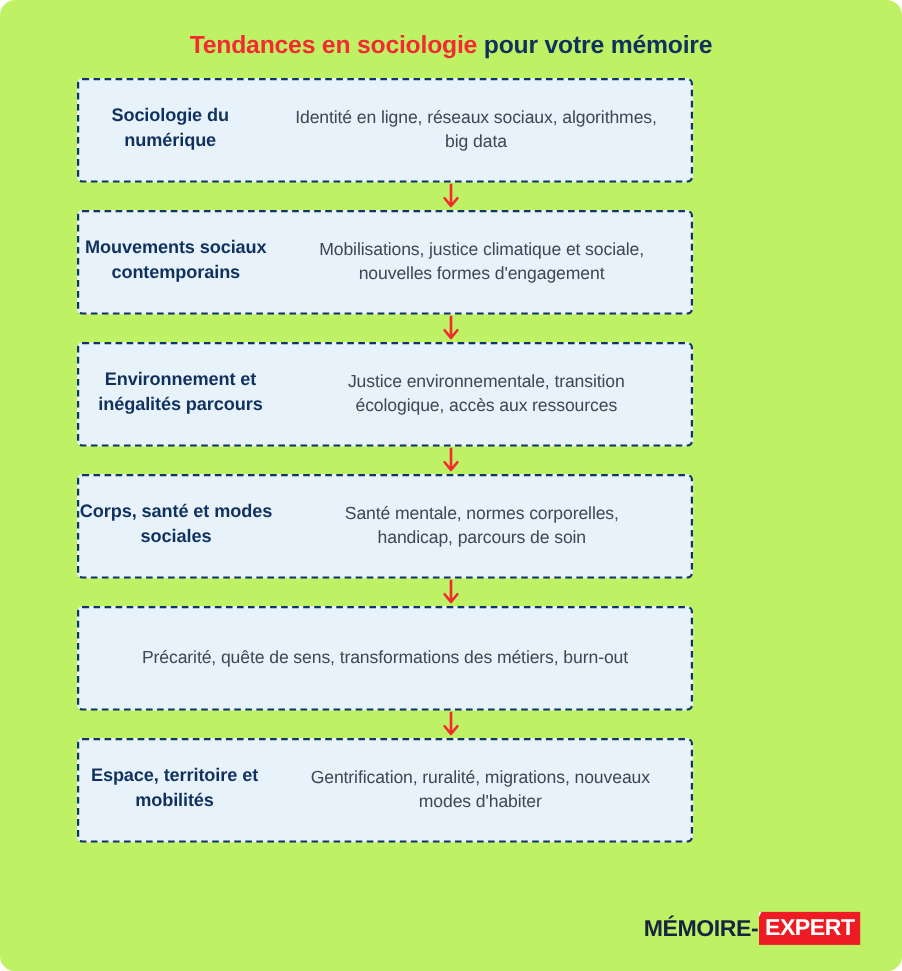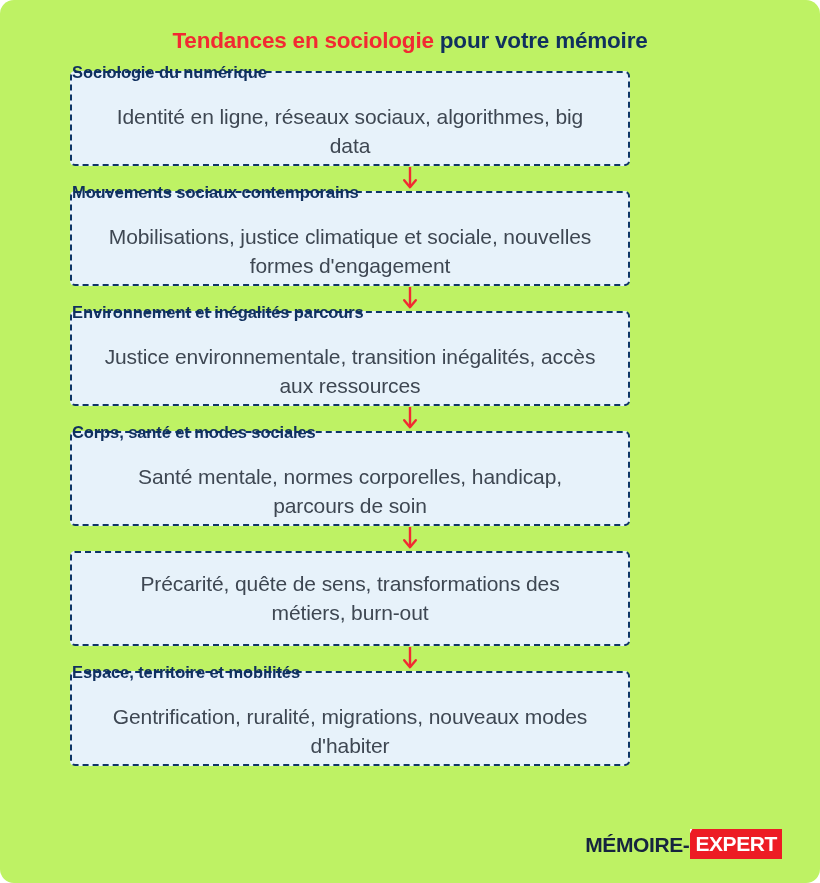--- a/index.html
+++ b/index.html
@@ -51,37 +51,37 @@
   }
 
   .flow-step {
     box-sizing: border-box;
     width: 560px;
     height: 95px;
     background: #e7f2fa;
     border: 2px dashed #0e3566;
     border-radius: 5px;
     display: flex;
-    flex-direction: column;
-    align-items: flex-start;
+    flex-direction: row;
+    align-items: center;
     justify-content: center;
     text-align: center;
   }
 
   .step-title {
     color: #10305e;
     font-size: 16.5px;
     font-weight: bold;
     line-height: 1.35;
     margin: 0 0 4px 0;
     letter-spacing: -0.1px;
   }
   .step-desc {
     color: #3e4752;
-    font-size: 21px;
+    font-size: 16px;
     font-weight: normal;
     line-height: 1.35;
     margin: 16px;
     letter-spacing: -0.1px;
     padding: 0 14px;
   }
 
   
   .flow-arrow {
     height: 25px;
@@ -159,21 +159,21 @@
         <p class="step-desc">Mobilisations, justice climatique et sociale, nouvelles formes d'engagement</p>
       </li>
       <li class="flow-arrow">
         <svg width="16" height="25" viewBox="0 0 16 25" aria-hidden="true">
           <path d="M8 1 L8 20" stroke="#f22a32" stroke-width="2.4" fill="none" stroke-linecap="butt"></path>
           <path d="M2.2 14.2 L8 21.2 L13.8 14.2" stroke="#f22a32" stroke-width="2.4" fill="none" stroke-linecap="round" stroke-linejoin="round"></path>
         </svg>
       </li>
       <li class="flow-step">
         <p class="step-title">Environnement et inégalités parcours</p>
-        <p class="step-desc">Justice environnementale, transition inégalités, accès aux ressources</p>
+        <p class="step-desc">Justice environnementale, transition écologique, accès aux ressources</p>
       </li>
       <li class="flow-arrow">
         <svg width="16" height="25" viewBox="0 0 16 25" aria-hidden="true">
           <path d="M8 1 L8 20" stroke="#f22a32" stroke-width="2.4" fill="none" stroke-linecap="butt"></path>
           <path d="M2.2 14.2 L8 21.2 L13.8 14.2" stroke="#f22a32" stroke-width="2.4" fill="none" stroke-linecap="round" stroke-linejoin="round"></path>
         </svg>
       </li>
       <li class="flow-step">
         <p class="step-title">Corps, santé et modes sociales</p>
         <p class="step-desc">Santé mentale, normes corporelles, handicap, parcours de soin</p>

